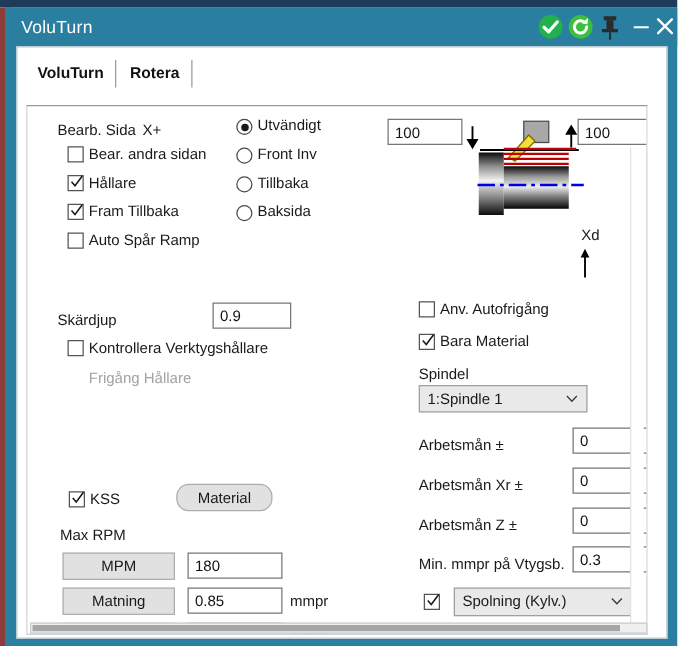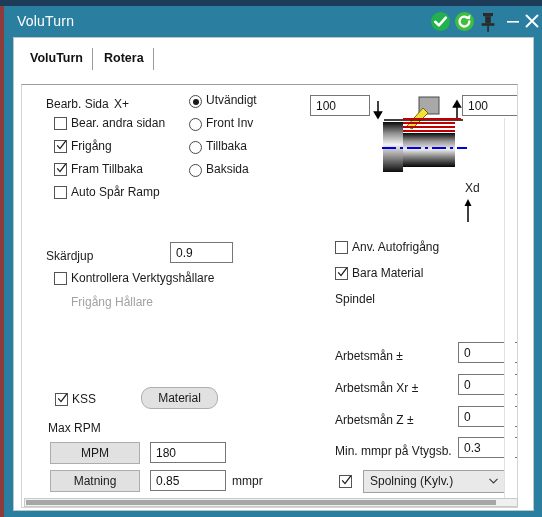--- a/index.html
+++ b/index.html
@@ -231,21 +231,21 @@
         <div class="cb" style="left:32px; top:32px;">
           <div class="box"></div>
           <div class="txt">Bear. andra sidan</div>
         </div>
 
         <div class="cb" style="left:32px; top:55px;">
           <div class="box"></div>
           <svg class="tick" viewBox="0 0 11 13">
             <path d="M1.2 6.4 L4.0 9.6 L9.8 1.8" stroke="#1a1a1a" stroke-width="1.25" fill="none"></path>
           </svg>
-          <div class="txt">Frigång</div>
+          <div class="txt">Hållare</div>
         </div>
 
         <div class="cb" style="left:32px; top:78px;">
           <div class="box"></div>
           <svg class="tick" viewBox="0 0 11 13">
             <path d="M1.2 6.4 L4.0 9.6 L9.8 1.8" stroke="#1a1a1a" stroke-width="1.25" fill="none"></path>
           </svg>
           <div class="txt">Fram  Tillbaka</div>
         </div>
 
@@ -350,20 +350,26 @@
         <div class="cb" style="left:313px; top:182px;">
           <div class="box"></div>
           <svg class="tick" viewBox="0 0 11 13">
             <path d="M1.2 6.4 L4.0 9.6 L9.8 1.8" stroke="#1a1a1a" stroke-width="1.25" fill="none"></path>
           </svg>
           <div class="txt">Bara Material</div>
         </div>
 
         <div class="lbl" style="left:313px; top:207px;">Spindel</div>
 
+        <div class="sel" style="left:313px; top:223px; width:135px; height:22px;">
+          <div class="selval">1:Spindle 1</div>
+          <svg class="chev" viewBox="0 0 9 6">
+            <path d="M0.5 0.8 L4.5 5 L8.5 0.8" stroke="#3a3a3a" stroke-width="1.1" fill="none"></path>
+          </svg>
+        </div>
 
         <div class="lbl" style="left:313px; top:264px;">Arbetsmån ±</div>
         <input class="inp" style="left: 436px; top: 257px; width: 64px; height: 21px;" value="0">
 
         <div class="lbl" style="left:313px; top:296px;">Arbetsmån Xr ±</div>
         <input class="inp" style="left: 436px; top: 289px; width: 64px; height: 21px;" value="0">
 
         <div class="lbl" style="left:313px; top:328px;">Arbetsmån Z ±</div>
         <input class="inp" style="left: 436px; top: 321px; width: 64px; height: 21px;" value="0">
 

